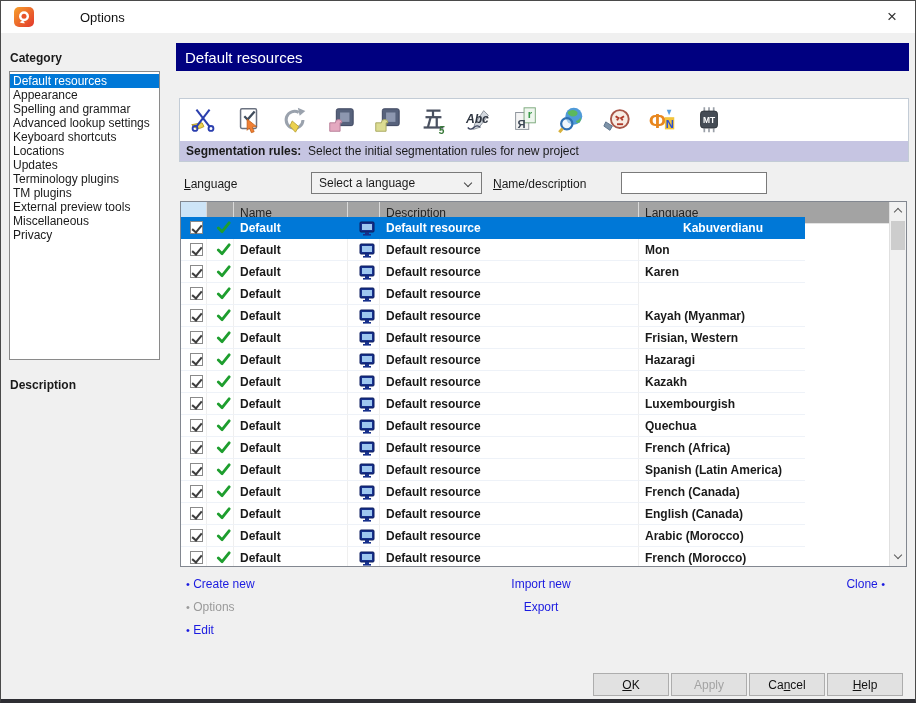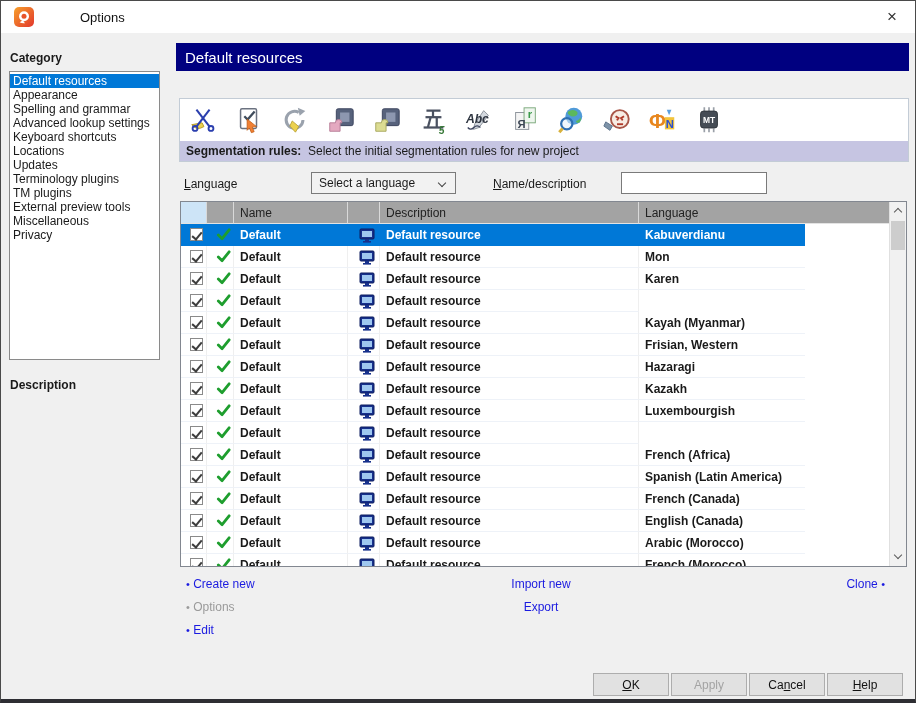--- a/index.html
+++ b/index.html
@@ -32,31 +32,31 @@
 
   
   .toolbar { position:absolute; left:178px; top:97px; width:730px; height:64px; background:#fff; border:1px solid #c3ccd6; }
   .icon-row { height:42px; display:flex; align-items:center; padding-left:7px; gap:14px; }
   .tb-icon { width:32px; height:32px; display:flex; align-items:center; justify-content:center; cursor:default; }
   .status-strip { height:20px; background:#c6c5e2; display:flex; align-items:center; padding-left:6px; white-space:pre; }
   .status-strip .b { font-weight:bold; }
 
   
   .flabel { position:absolute; top:176px; font-size:12px; }
-  .combo { position:absolute; left:310px; top:171px; width:145px; height:22px; background:#f2f2f2; border:1px solid #7a7a7a;
+  .combo { position:absolute; left:310px; top:171px; width:171px; height:22px; background:#f2f2f2; border:1px solid #7a7a7a;
     display:flex; align-items:center; padding-left:7px; cursor:default; }
   .combo .chev { position:absolute; right:10px; top:7px; width:6px; height:6px; border-right:1.6px solid #444; border-bottom:1.6px solid #444; transform:rotate(45deg); }
   .txt-input { position:absolute; left:620px; top:171px; width:146px; height:22px; border:1px solid #7a7a7a; background:#fff; padding:0 4px; font:12px "Liberation Sans",sans-serif; }
 
   
   .table { position:absolute; left:179px; top:200px; width:727px; height:366px; background:#fff; border:1px solid #828790; }
   .thead { display:flex; height:22px; width:708px; background:#a3a3a3; }
   .th { display:flex; align-items:center; padding-left:6px; border-right:1px solid #d9d9d9; border-bottom:1px solid #e3e3e3; color:#222; }
   .th.first { background:#cde4f7; }
-  .rows { position:absolute; top:22px; left:0; width:624px; bottom:0; overflow:hidden; }
+  .rows { position:absolute; top:15px; left:0; width:624px; bottom:0; overflow:hidden; }
   .trow { display:flex; height:22px; align-items:stretch; }
   .trow .cell { display:flex; align-items:center; padding-left:6px; border-right:1px solid #efefef; border-bottom:1px solid #eef2f8; font-weight:bold; overflow:hidden; white-space:nowrap; }
   .trow.selected { background:#0078d7; color:#fff; }
   .trow.selected .cell { border-color:transparent; }
   .c1 { width:26px; justify-content:center; padding-left:0; }
   .c2 { width:27px; justify-content:center; padding-left:0; }
   .c3 { width:114px; }
   .c4 { width:32px; justify-content:center; padding-left:0; }
   .c5 { width:259px; }
   .c6 { flex:1; }
@@ -260,21 +260,21 @@
       <div class="cell c3">Default</div>
       <div class="cell c4">
         <svg width="16" height="16" viewBox="0 0 16 16">
           <rect x="1" y="2" width="14" height="10" rx="1" fill="#16308c" stroke="#0c1d5e"></rect>
           <rect x="3" y="4" width="10" height="6" fill="#9ec7ef"></rect>
           <rect x="6" y="12" width="4" height="2" fill="#16308c"></rect>
           <rect x="4" y="14" width="8" height="1.6" fill="#16308c"></rect>
         </svg>
       </div>
       <div class="cell c5">Default resource</div>
-      <div class="cell c6" style="border-right:none;">Kabuverdianu</div>
+      <div class="cell c6" style="border-right:none;margin-left:38px;">Kabuverdianu</div>
     </div>
 
     <div class="trow">
       <div class="cell c1">
             <span class="cb checked"></span>
           </div>
       <div class="cell c2">
         <svg width="15" height="15" viewBox="0 0 16 16">
           <path d="M2.5 8.5 L6.5 12.5 L14 3" fill="none" stroke="#1e9e2e" stroke-width="3" stroke-linecap="round" stroke-linejoin="round"></path>
         </svg>
@@ -457,20 +457,21 @@
       <div class="cell c3">Default</div>
       <div class="cell c4">
         <svg width="16" height="16" viewBox="0 0 16 16">
           <rect x="1" y="2" width="14" height="10" rx="1" fill="#16308c" stroke="#0c1d5e"></rect>
           <rect x="3" y="4" width="10" height="6" fill="#9ec7ef"></rect>
           <rect x="6" y="12" width="4" height="2" fill="#16308c"></rect>
           <rect x="4" y="14" width="8" height="1.6" fill="#16308c"></rect>
         </svg>
       </div>
       <div class="cell c5">Default resource</div>
+      <div class="cell c6" style="border-right:none;">Quechua</div>
     </div>
 
     <div class="trow">
       <div class="cell c1">
             <span class="cb checked"></span>
           </div>
       <div class="cell c2">
         <svg width="15" height="15" viewBox="0 0 16 16">
           <path d="M2.5 8.5 L6.5 12.5 L14 3" fill="none" stroke="#1e9e2e" stroke-width="3" stroke-linecap="round" stroke-linejoin="round"></path>
         </svg>

